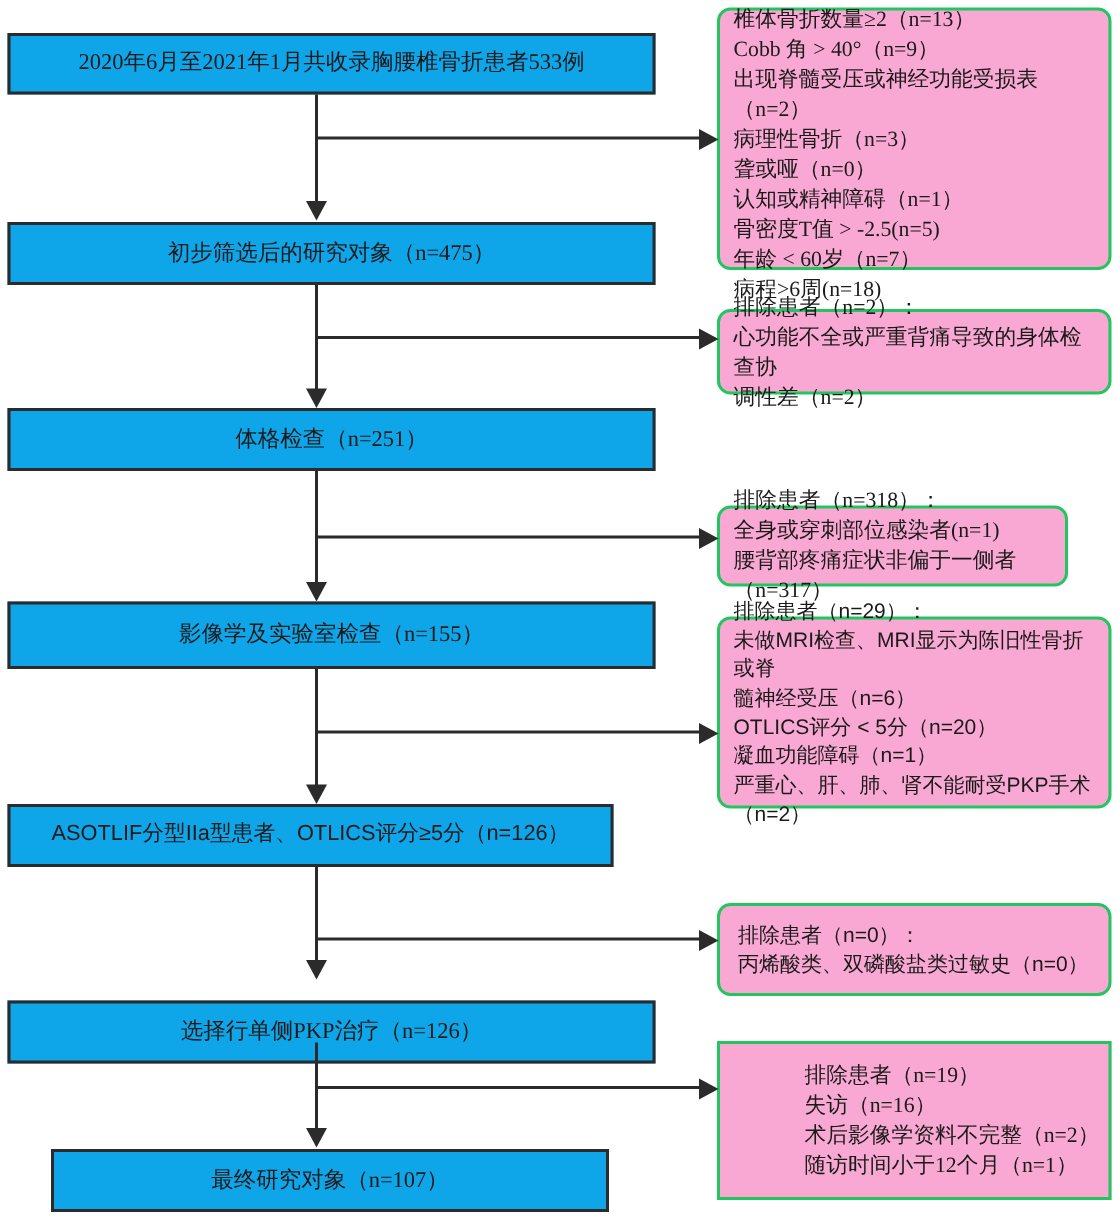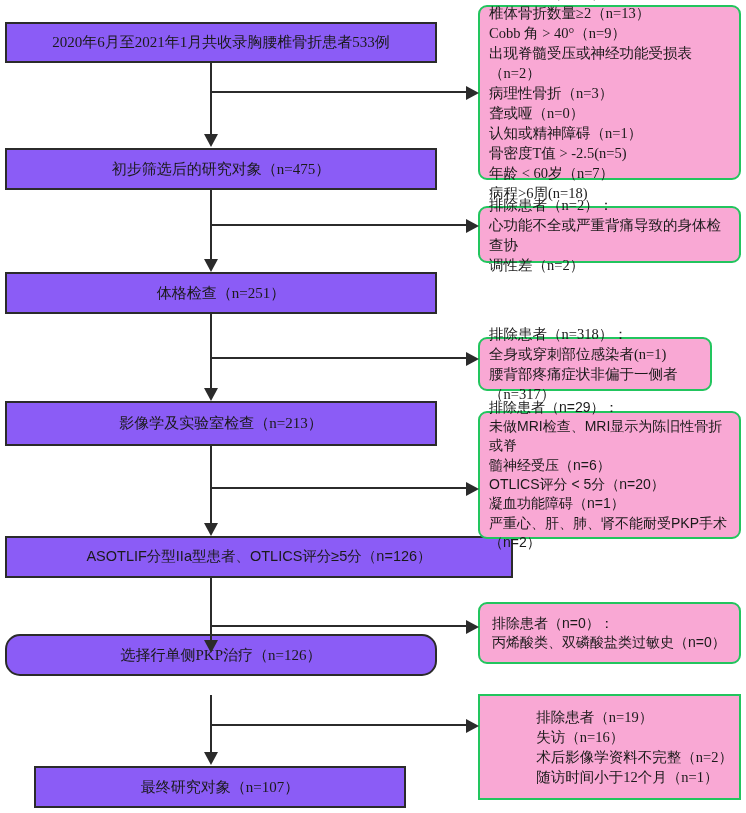--- a/index.html
+++ b/index.html
@@ -15,21 +15,21 @@
     position: relative;
     width: 746px;
     height: 813px;
     background: #ffffff;
     overflow: hidden;
   }
   .node {
     position: absolute;
     box-sizing: border-box;
     border: 2px solid #2b2b2b;
-    background: #8b5cf6;
+    background: #0ea5e9;
     display: flex;
     align-items: center;
     justify-content: center;
     text-align: center;
     font-size: 15px;
     line-height: 1.35;
     padding: 2px 6px;
   }
   .node.sans {
     font-family: "Liberation Sans", "DejaVu Sans", sans-serif;
@@ -97,28 +97,28 @@
 
   <div class="node" style="left:5px; top:148px; width:432px; height:42px;">
     <span>初步筛选后的研究对象（n=475）</span>
   </div>
 
   <div class="node" style="left:5px; top:272px; width:432px; height:42px;">
     <span>体格检查（n=251）</span>
   </div>
 
   <div class="node" style="left:5px; top:401px; width:432px; height:45px;">
-    <span>影像学及实验室检查（n=213）</span>
-  </div>
-
-  <div class="node sans" style="left:5px; top:536px; width:508px; height:42px;">
+    <span>影像学及实验室检查（n=155）</span>
+  </div>
+
+  <div class="node sans" style="left:5px; top:536px; width:404px; height:42px;">
     <span>ASOTLIF分型IIa型患者、OTLICS评分≥5分（n=126）</span>
   </div>
 
-  <div class="node" style="left:5px; top:634px; width:432px; height:42px;border-radius:15px;">
+  <div class="node" style="left:5px; top:667px; width:432px; height:42px;">
     <span>选择行单侧PKP治疗（n=126）</span>
   </div>
 
   <div class="node" style="left:5px; top:766px; width:372px; height:42px;margin-left:29px;">
     <span>最终研究对象（n=107）</span>
   </div>
 
   <div class="excl" style="left:478px; top:5px; width:263px; height:175px;">
     <span>排除患者（n=58）：
 椎体骨折数量≥2（n=13）

